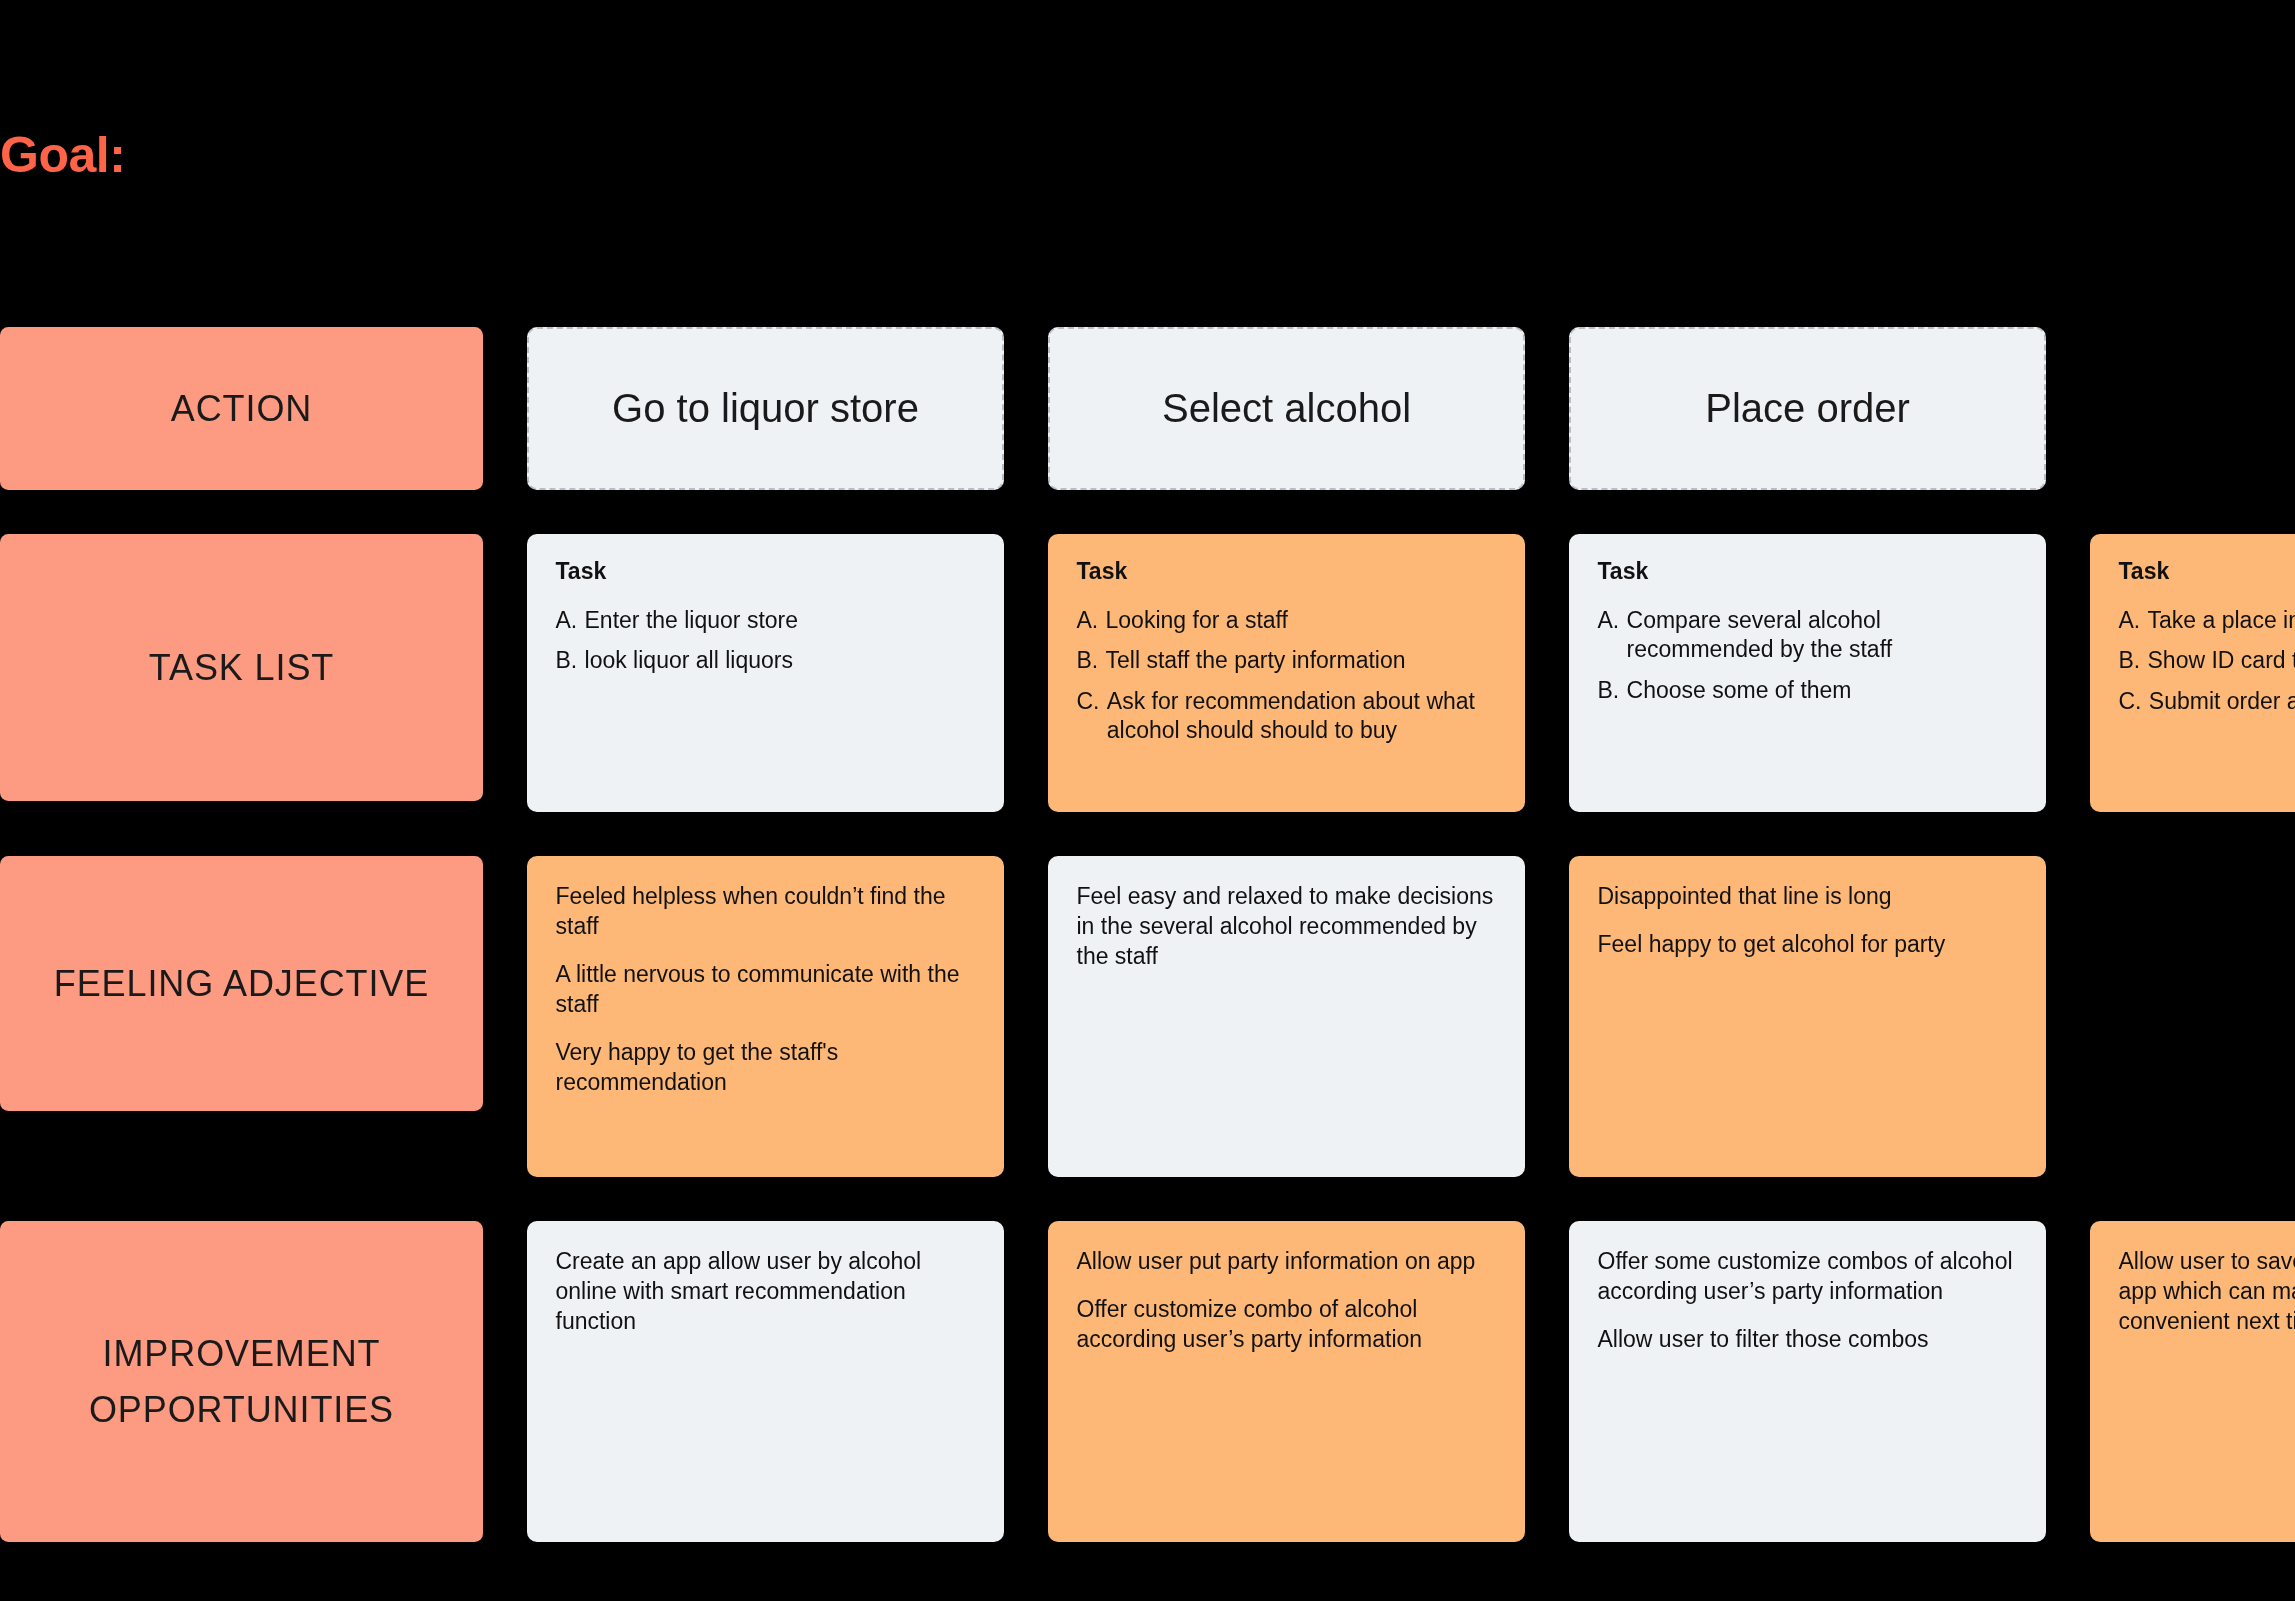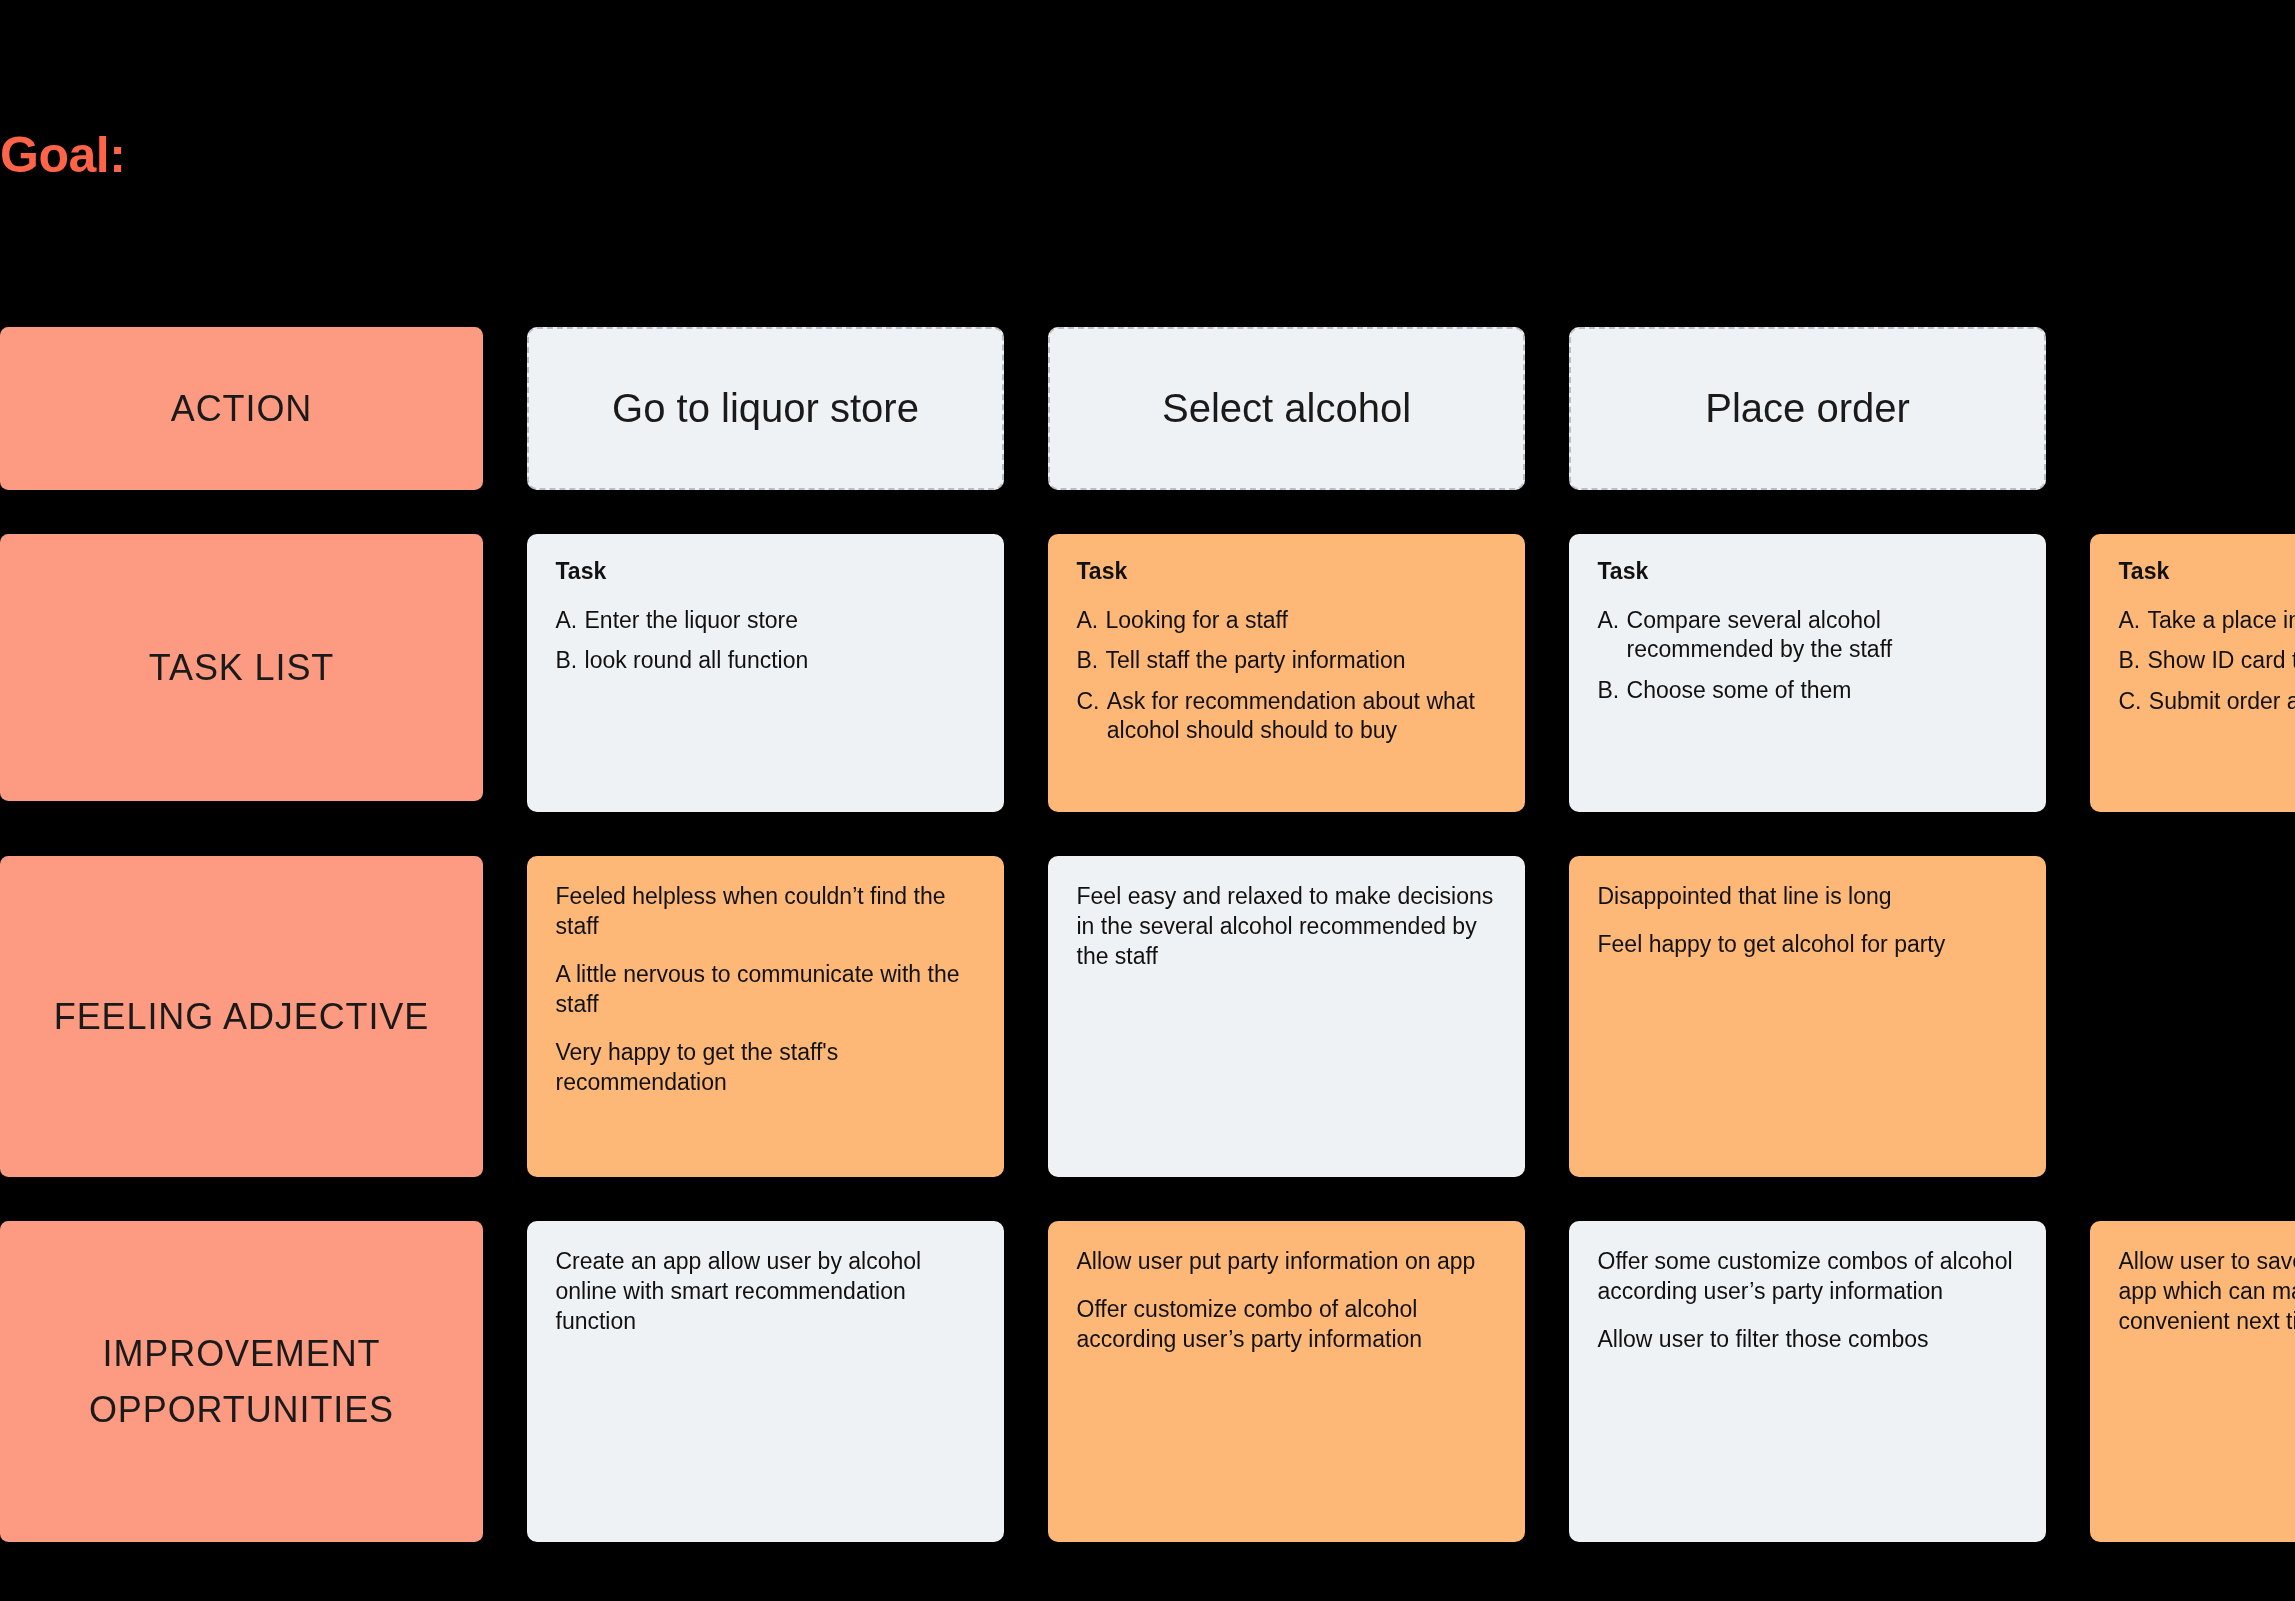--- a/index.html
+++ b/index.html
@@ -78,21 +78,21 @@
   }
   .action-title {
     font-size: 40px;
     color: #1a1a1a;
     line-height: 1.18;
   }
 
   .row-task .label-cell { height: 267px; }
   .row-task .card { height: 278px; }
 
-  .row-feeling .label-cell { height: 321px; }
+  .row-feeling .label-cell { height: 255px; }
   .row-feeling .card { height: 321px; }
 
   .row-improve .label-cell { height: 321px; }
   .row-improve .card { height: 321px; }
 
   .task-heading {
     font-size: 23px;
     font-weight: bold;
     color: #111;
     margin-bottom: 23px;
@@ -144,21 +144,21 @@
   <div class="row row-task">
     <div class="label-cell">TASK LIST</div>
     <div class="card" id="task-card-0">
         <div class="task-heading">Task</div>
         <div class="task-item">
           <span class="task-letter">A.</span>
           <span class="task-text">Enter the liquor store</span>
         </div>
         <div class="task-item">
           <span class="task-letter">B.</span>
-          <span class="task-text">look round all function</span>
+          <span class="task-text">look liquor all liquors</span>
         </div>
       </div>
     <div class="card orange" id="task-card-1">
         <div class="task-heading">Task</div>
         <div class="task-item">
           <span class="task-letter">A.</span>
           <span class="task-text">Looking for a staff</span>
         </div>
         <div class="task-item">
           <span class="task-letter">B.</span>

